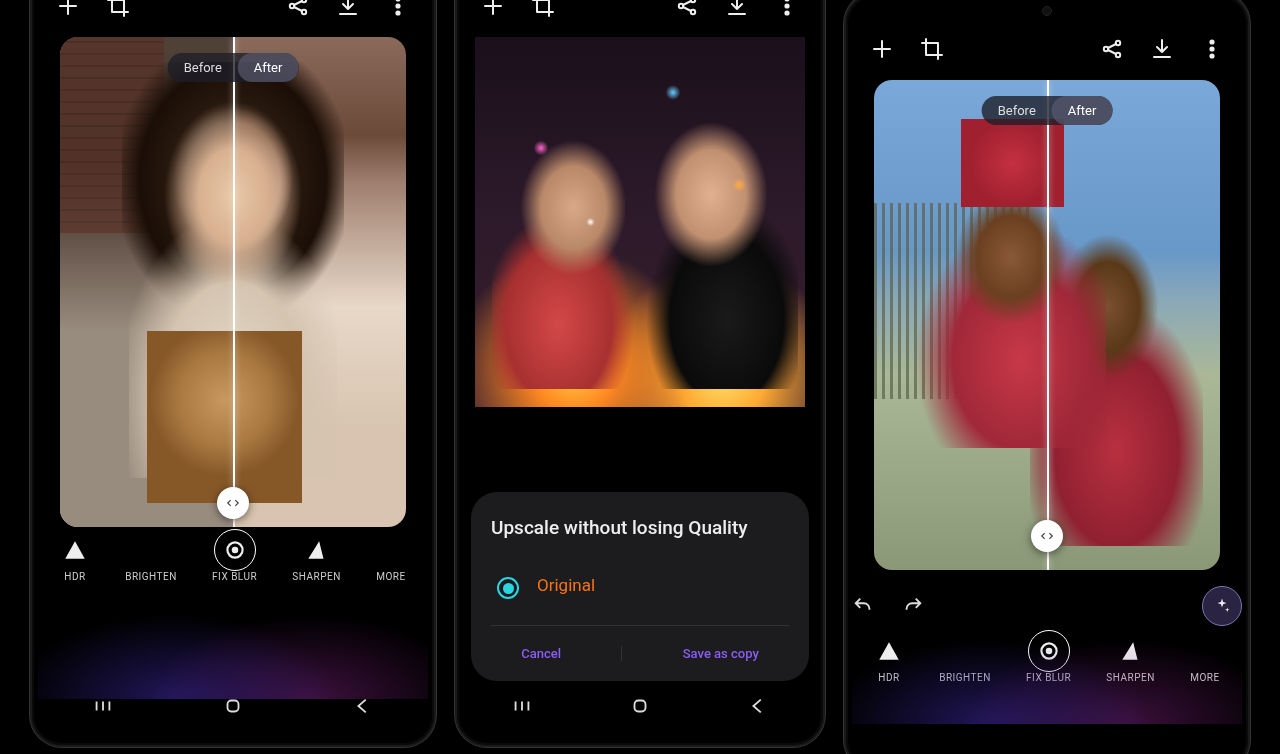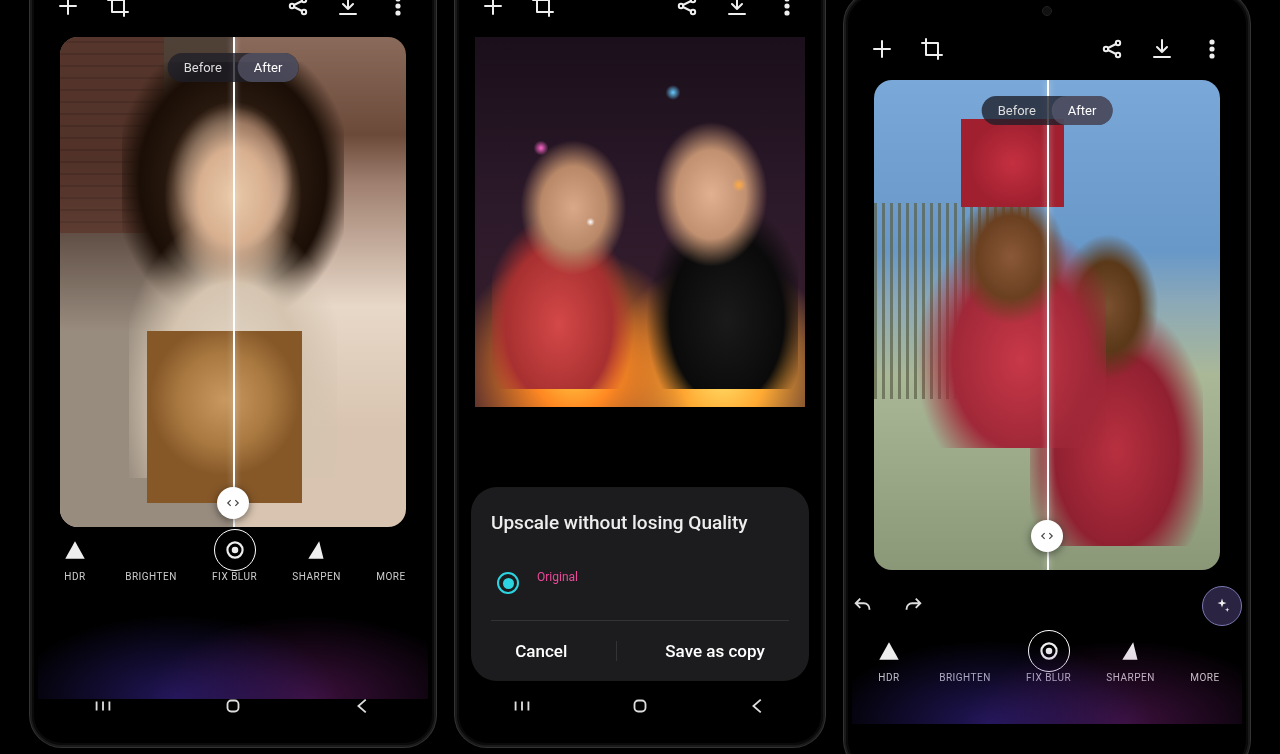--- a/index.html
+++ b/index.html
@@ -208,25 +208,25 @@
     color:#eee;
   }
   .sheet h3 { font-size:19px; font-weight:500; margin-bottom:22px;}
   .radio-row { display:flex; align-items:flex-start; gap:18px; padding:14px 6px;}
   .radio {
     width:22px; height:22px; border-radius:50%; border:2px solid #666;
     display:flex; align-items:center; justify-content:center; flex-shrink:0; margin-top:2px;
   }
   .radio.on { border-color:#2bd4e0;}
   .radio.on::after { content:""; width:11px; height:11px; border-radius:50%; background:#2bd4e0;}
-  .radio-label { font-size:12px; color:#ec4899;}
+  .radio-label { font-size:17px; color:#f97316;}
   .radio-sub { font-size:13px; color:#888; margin-top:4px;}
   .sheet hr { border:none; border-top:1px solid #333; margin:12px 0 6px;}
   .sheet-actions { display:flex; justify-content:space-around; padding:14px 0 4px;}
-  .sheet-actions .act { color:#ffffff; font-size:17px; font-weight:500;}
+  .sheet-actions .act { color:#8b5cf6; font-size:13px; font-weight:500;}
   .sheet-actions .divider { width:1px; background:#333;}
 
 </style>
 </head>
 <body>
 
 <div class="phone p1">
   <div class="side-btn sb1"></div>
   <div class="side-btn sb2"></div>
   <div class="screen">

